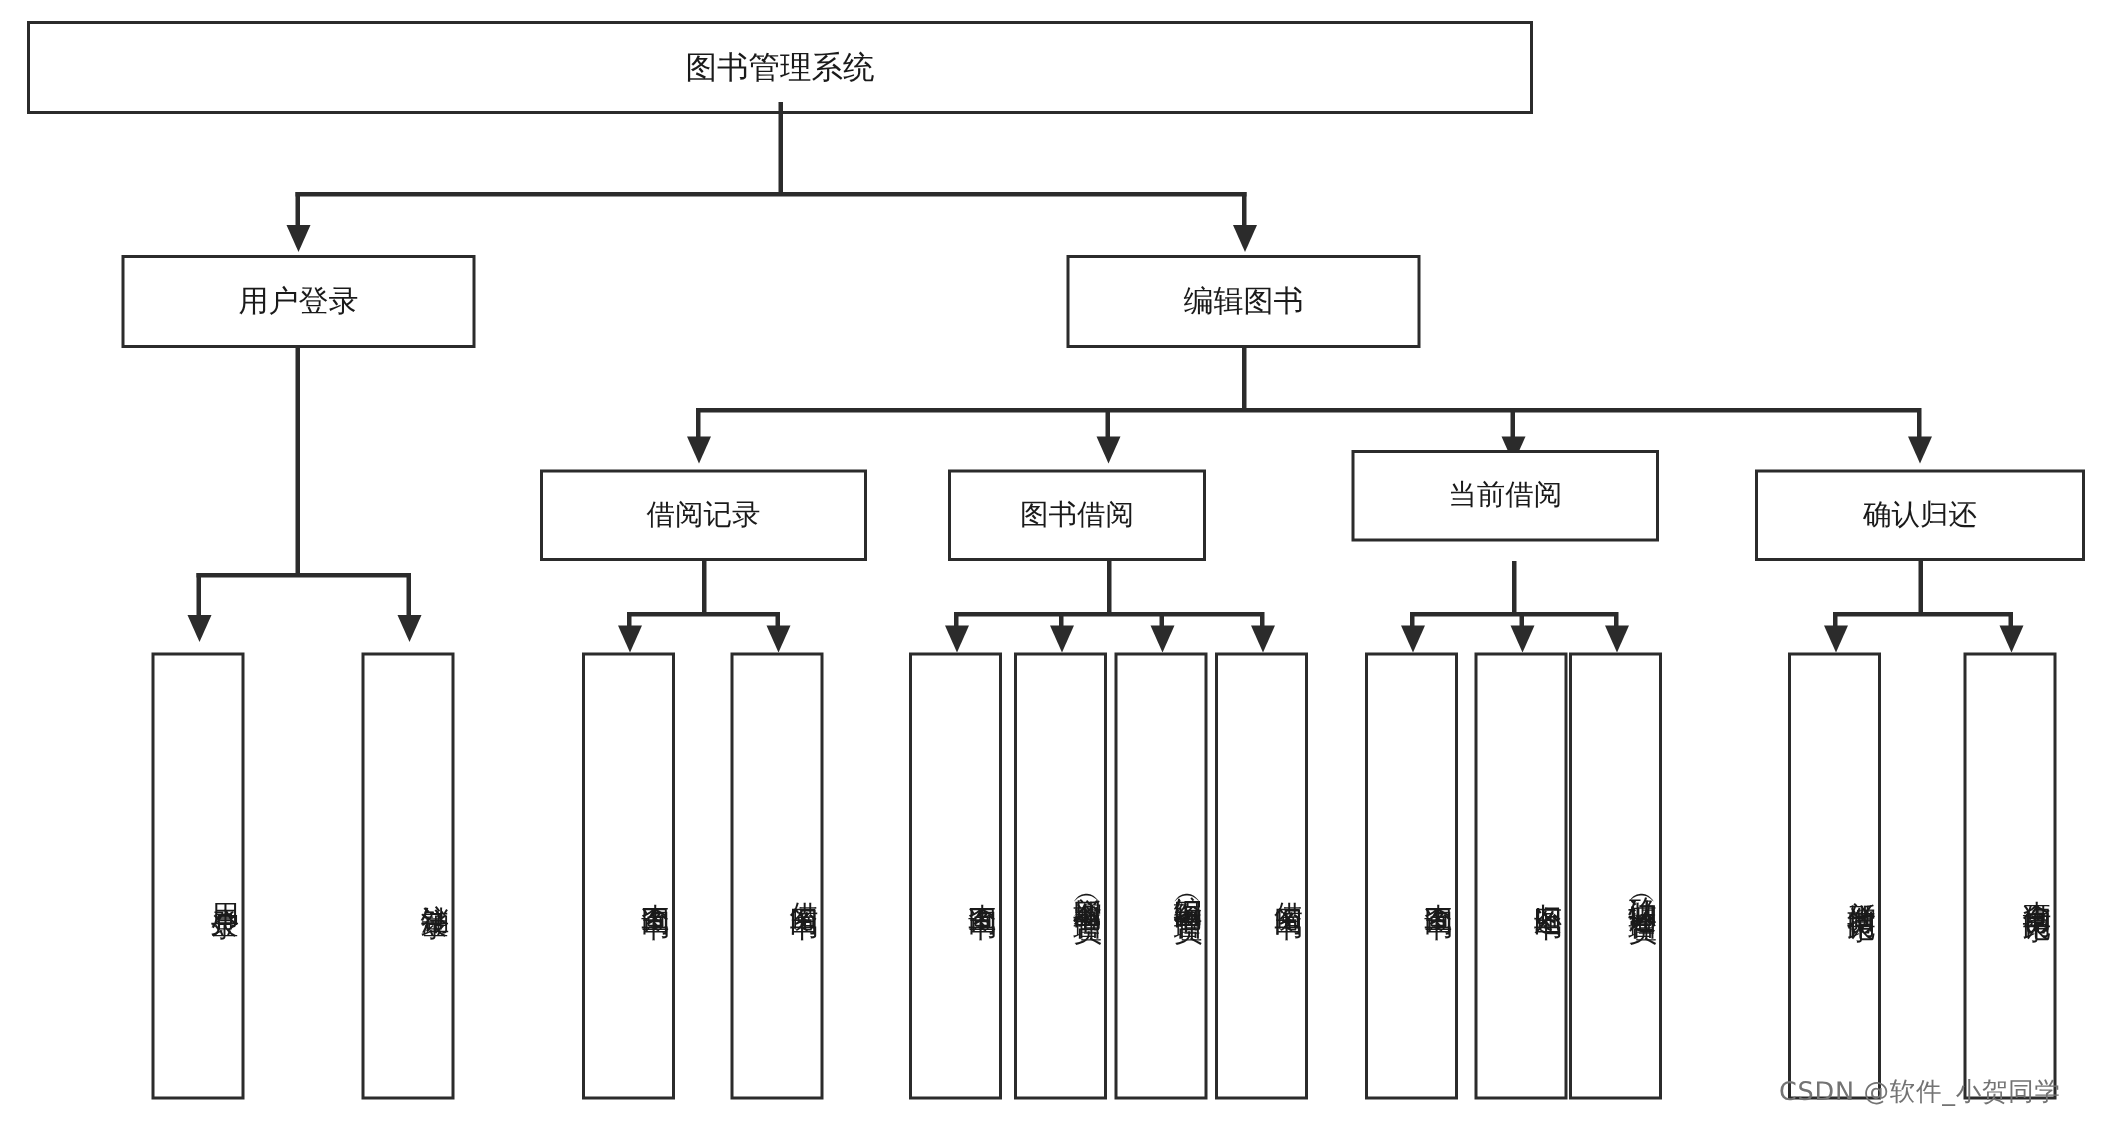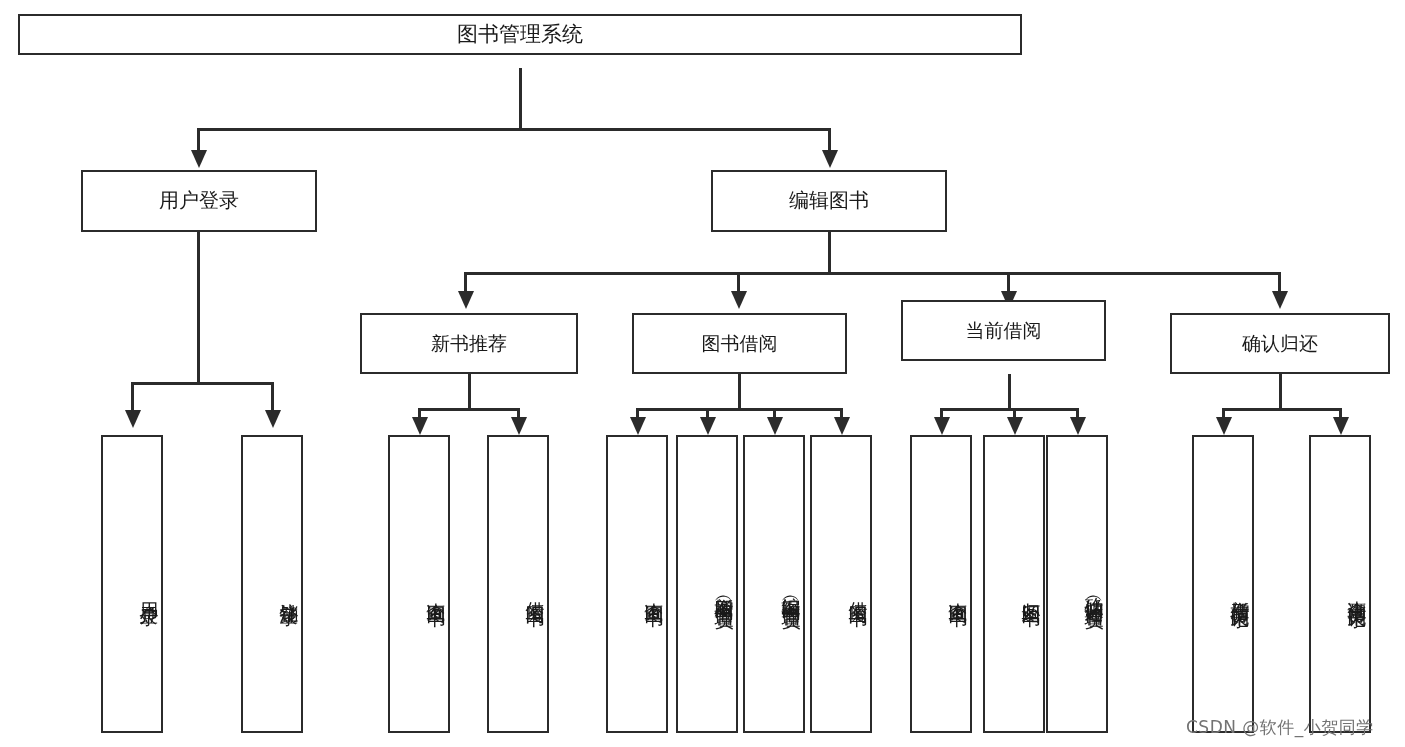--- a/index.html
+++ b/index.html
@@ -70,21 +70,21 @@
     white-space: nowrap;
     pointer-events: none;
     text-align: right;
   }
 </style>
 </head>
 <body>
 
 <div id="canvas">
 
-  <div class="node root" style="left:18px; top:14px; width:1004px; height:41px;">
+  <div class="node root" style="left:18px; top:14px; width:1004px; height:62px;">
     <span class="label">图书管理系统</span>
   </div>
 
   <div class="conn v" style="left:519px; top:68px; height:60px;"></div>
 
   <div class="conn h" style="left:197px; top:128px; width:634px;"></div>
 
   <div class="conn v" style="left:197px; top:128px; height:26px;"></div>
   <div class="arrow" style="left:191px; top:150px;"></div>
   <div class="conn v" style="left:828px; top:128px; height:26px;"></div>
@@ -109,23 +109,23 @@
   <div class="conn v" style="left:464px; top:272px; height:22px;"></div>
   <div class="arrow" style="left:458px; top:291px;"></div>
   <div class="conn v" style="left:737px; top:272px; height:22px;"></div>
   <div class="arrow" style="left:731px; top:291px;"></div>
   <div class="conn v" style="left:1007px; top:272px; height:22px;"></div>
   <div class="arrow" style="left:1001px; top:291px;"></div>
   <div class="conn v" style="left:1278px; top:272px; height:22px;"></div>
   <div class="arrow" style="left:1272px; top:291px;"></div>
 
   <div class="node lvl2" style="left:360px; top:313px; width:218px; height:61px;">
-    <span class="label">新书推荐</span>
-  </div>
-  <div class="node lvl2" style="left:632px; top:313px; width:215px; height:61px;">
+    <span class="label">借阅记录</span>
+  </div>
+  <div class="node lvl2" style="left:632px; top:313px; width:172px; height:61px;">
     <span class="label">图书借阅</span>
   </div>
   <div class="node lvl2" style="left:901px; top:300px; width:205px; height:61px;">
     <span class="label">当前借阅</span>
   </div>
   <div class="node lvl2" style="left:1170px; top:313px; width:220px; height:61px;">
     <span class="label">确认归还</span>
   </div>
 
   <div class="conn v" style="left:468px; top:374px; height:34px;"></div>

